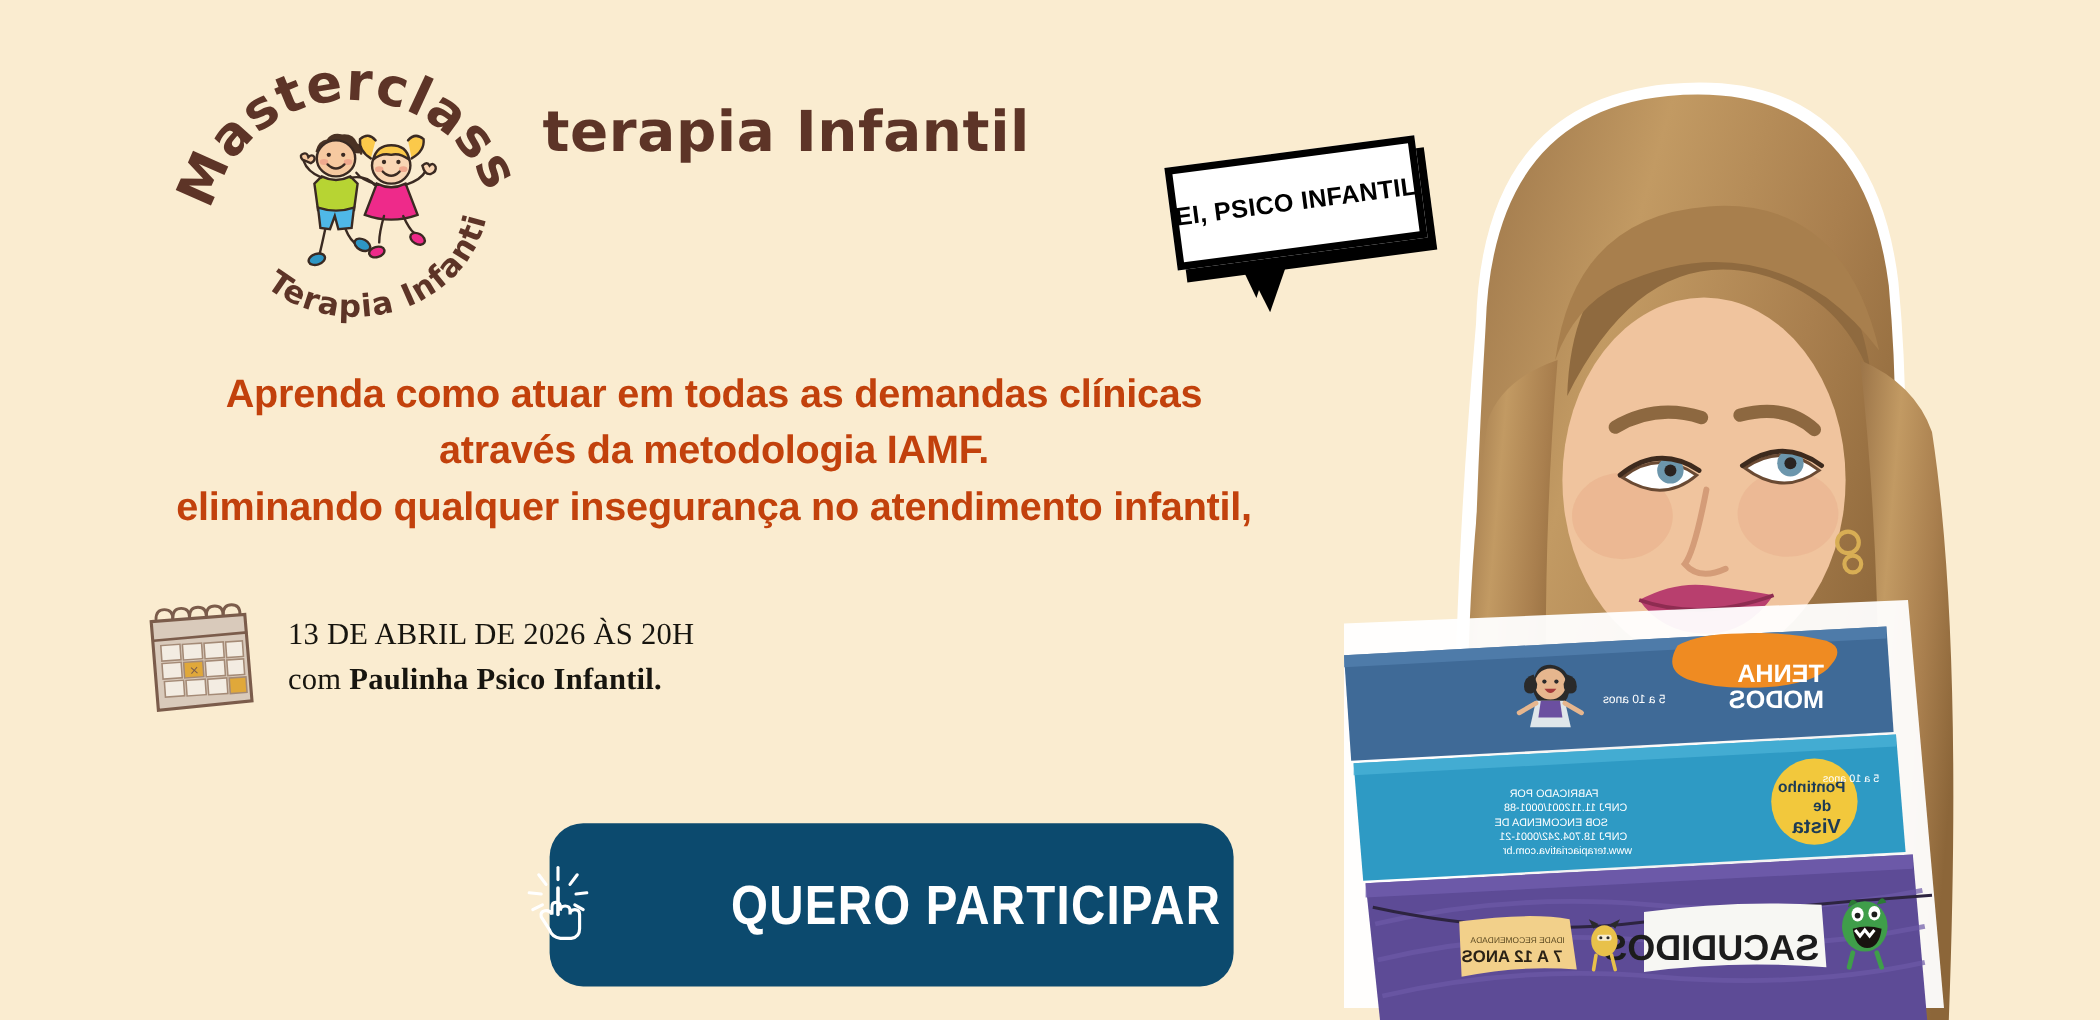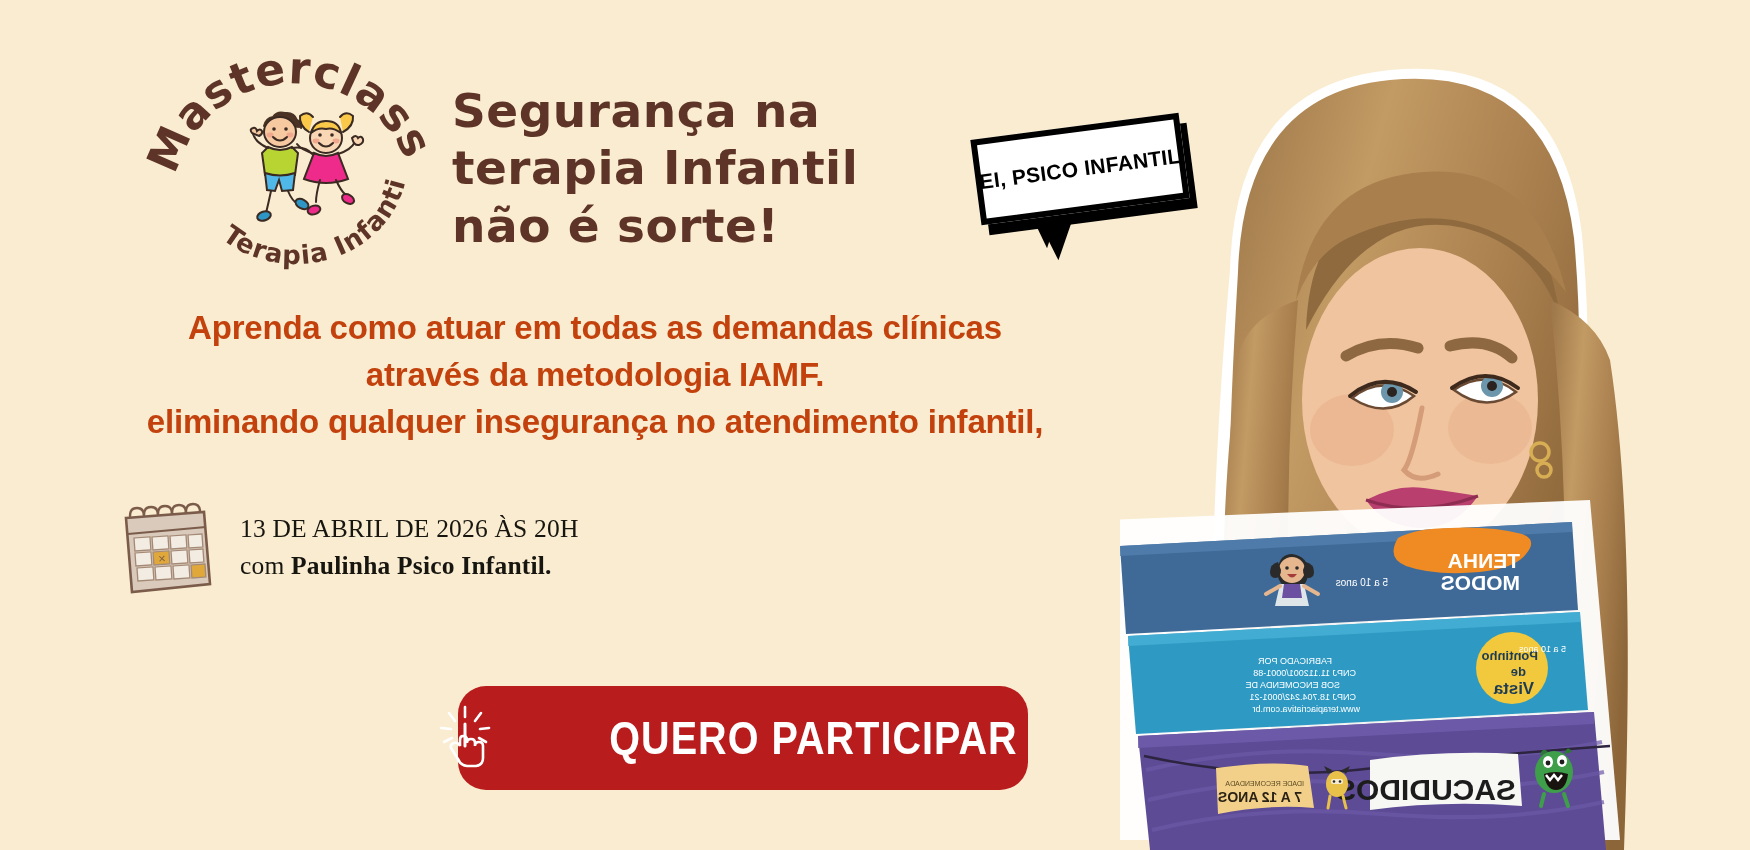--- a/index.html
+++ b/index.html
@@ -95,22 +95,22 @@
   }
   .info-lines .l { display: block; }
   .info-lines .bold { font-weight: bold; }
 
   
   .cta {
     position: absolute;
     left: 458px;
     top: 686px;
     width: 570px;
-    height: 104px;
-    background: #b91c1c;
+    height: 136px;
+    background: #0c4a6e;
     border: none;
     border-radius: 28px;
     display: flex;
     align-items: center;
     justify-content: center;
     gap: 78px;
     cursor: pointer;
     padding: 0 40px;
   }
   .cta-icon { width: 62px; height: 68px; flex: 0 0 auto; }
@@ -268,23 +268,21 @@
         <path d="M96 80 q-4 14 -4 22"></path>
         <path d="M112 80 q5 11 9 14"></path>
 
         <ellipse cx="90" cy="110" rx="6.5" ry="4.3" fill="#ee2a8a" stroke="#3a2a22" transform="rotate(-16 90 110)"></ellipse>
         <ellipse cx="124" cy="99" rx="6.5" ry="4.3" fill="#ee2a8a" stroke="#3a2a22" transform="rotate(30 124 99)"></ellipse>
       </g>
     </svg>
   </div>
 
   <div class="headline">
-    <span class="l">Segurança na</span>
     <span class="l">terapia Infantil</span>
-    <span class="l">não é sorte!</span>
   </div>
 
   <div class="subhead">
     <span class="l">Aprenda como atuar em todas as demandas clínicas</span>
     <span class="l">através da metodologia IAMF.</span>
     <span class="l">eliminando qualquer  insegurança no atendimento infantil,</span>
   </div>
 
   <div class="info-block">
     <svg class="cal-icon" viewBox="0 0 100 96">

